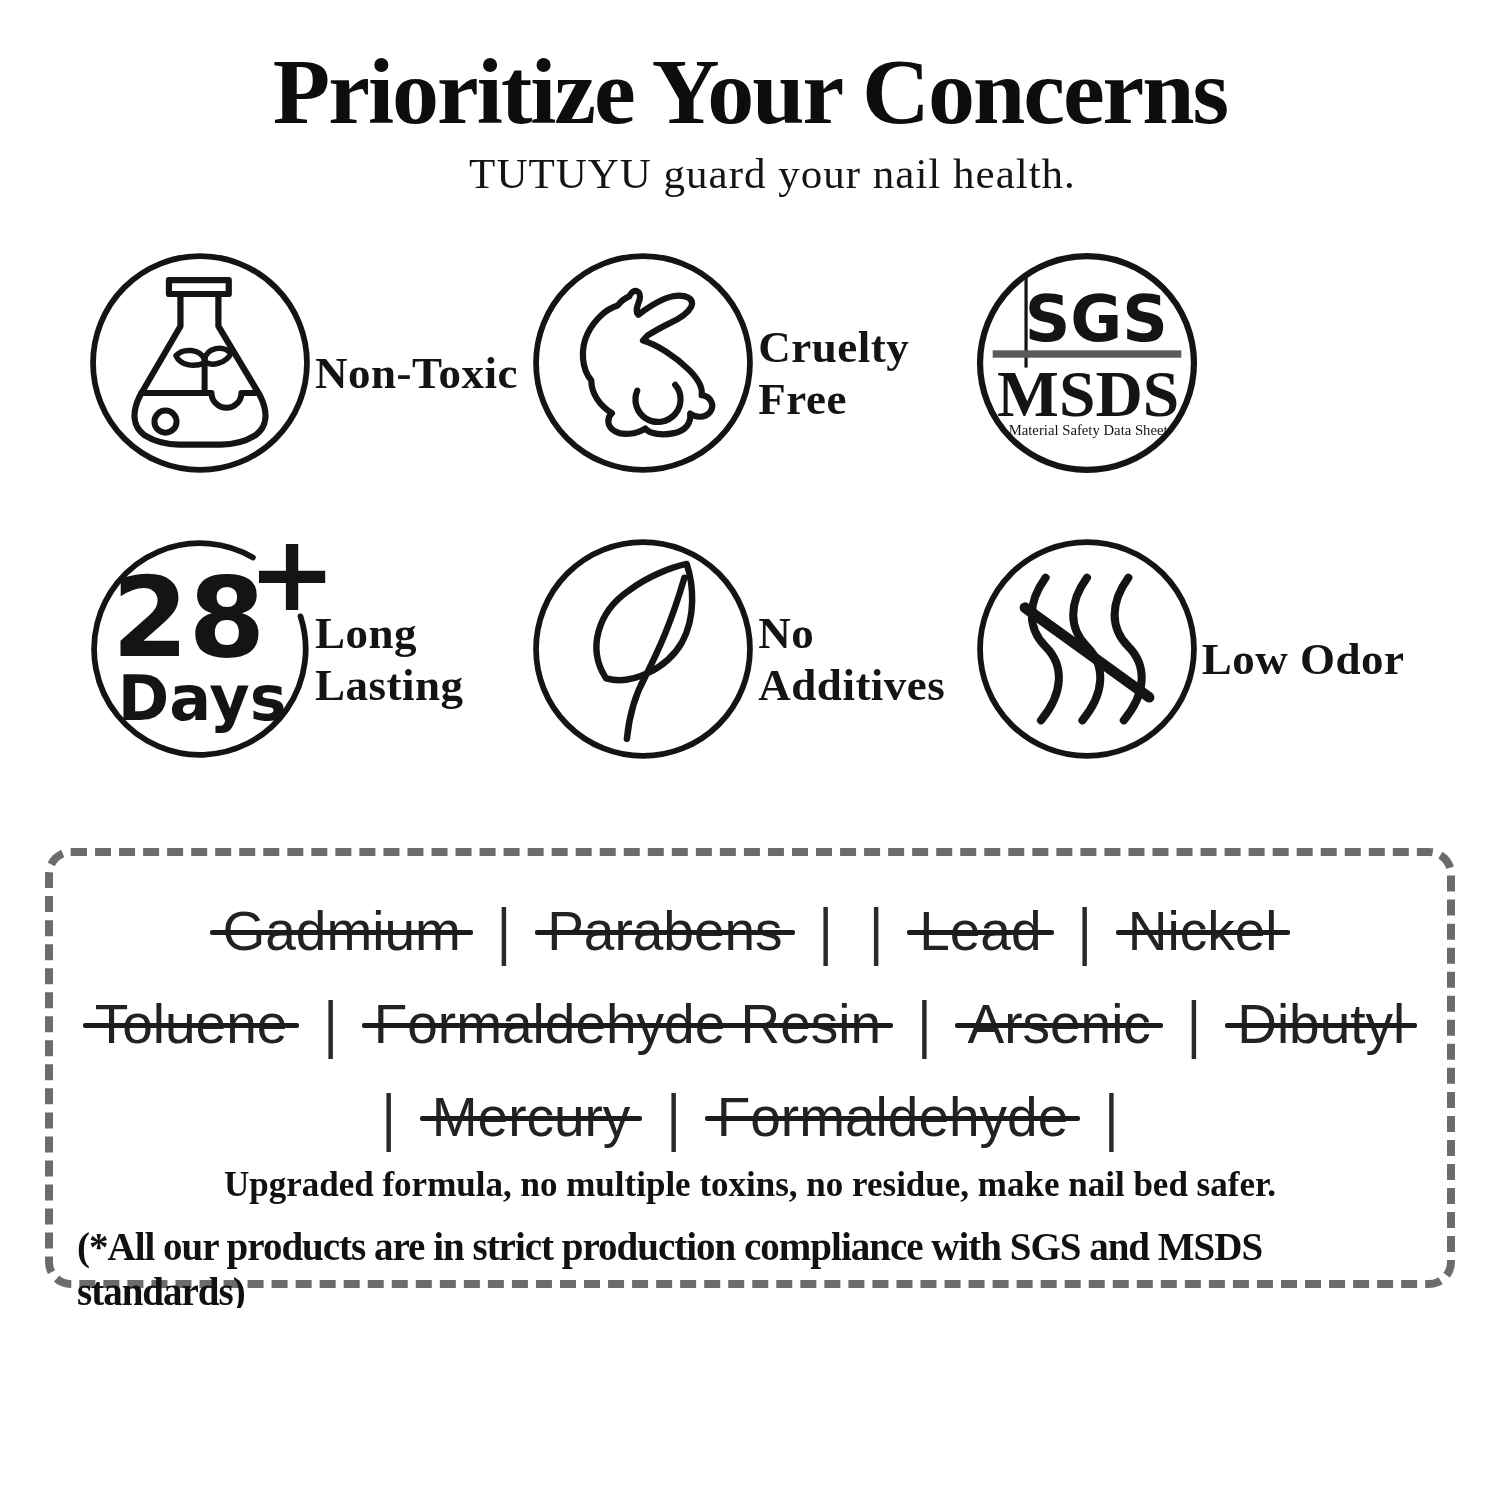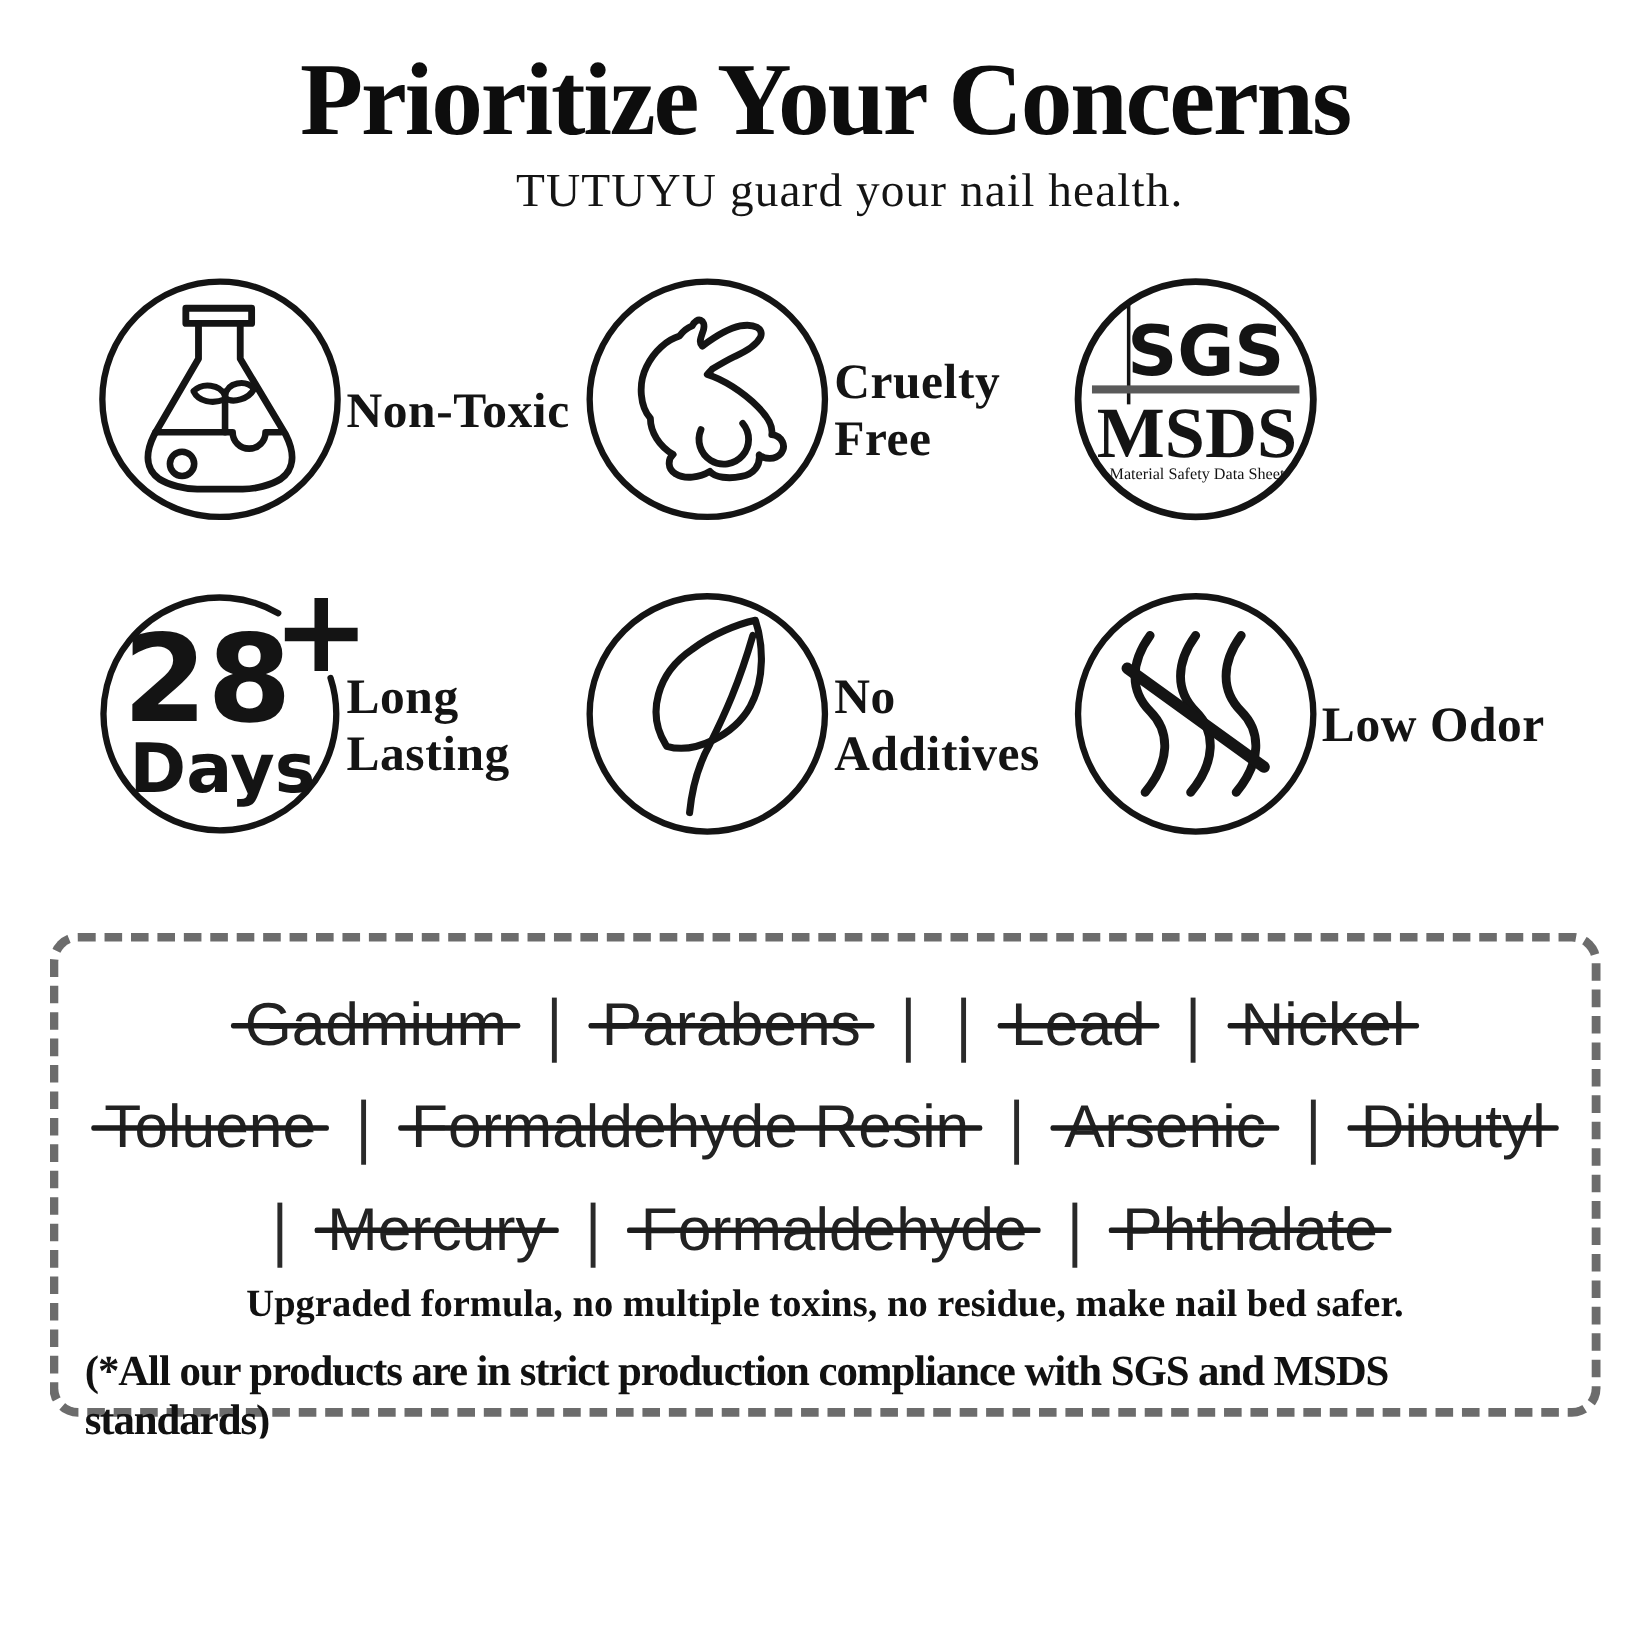--- a/index.html
+++ b/index.html
@@ -169,21 +169,20 @@
       <span class="sep">|</span>
       <span class="chem">Dibutyl</span>
     </div>
 
     <div class="chem-row">
       <span class="sep">|</span>
       <span class="chem">Mercury</span>
       <span class="sep">|</span>
       <span class="chem">Formaldehyde</span>
       <span class="sep">|</span>
-      <span class="chem">Phthalate</span>
     </div>
 
     <div class="note1">Upgraded formula, no multiple toxins, no residue, make nail bed safer.</div>
     <div class="note2">(*All our products are in strict production compliance with SGS and MSDS standards)</div>
 
   </div>
 
 </div>
 
 </body></html>

